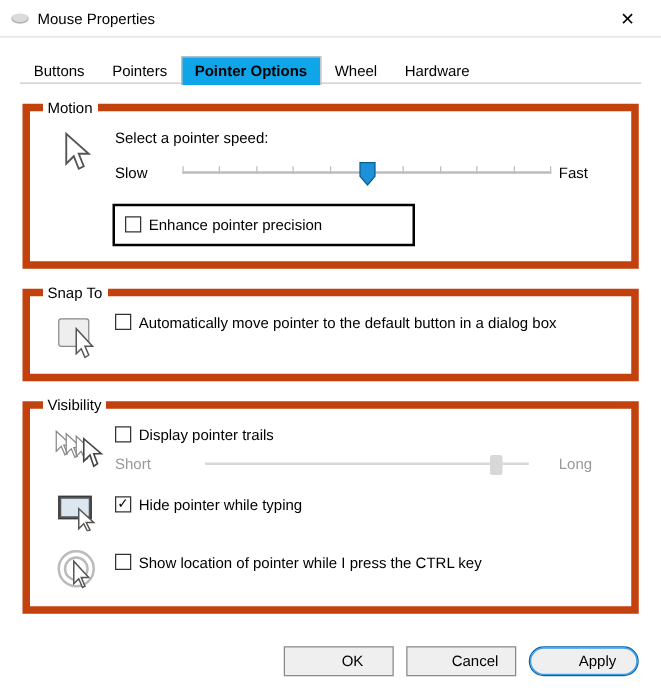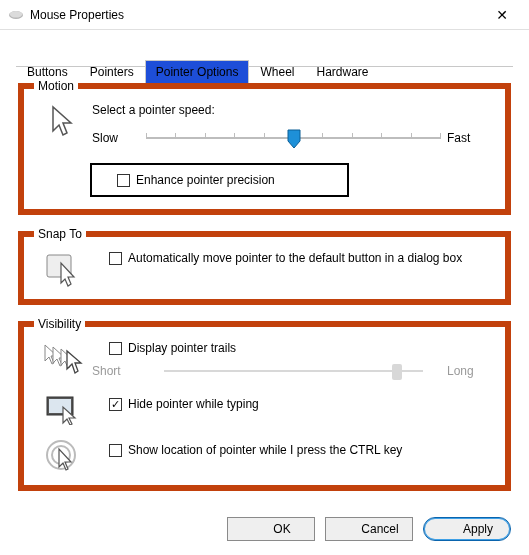--- a/index.html
+++ b/index.html
@@ -42,28 +42,29 @@
     position:absolute;
     left:16px; right:16px; bottom:0;
     height:1px; background:#c8c8c8;
   }
   .tab {
     padding: 4px 10px;
     font-size:12px;
     border:1px solid transparent;
     border-bottom:none;
     position:relative;
-    top:16px;
+    top:1px;
     color:#000;
     background:transparent;
   }
   .tab.active {
     border-color:#c8c8c8;
-    background:#1d4ed8;
+    background:#0ea5e9;
     z-index:2;
+    font-weight:bold;
   }
   .page {
     padding: 12px 18px 8px 18px;
   }
   fieldset.group {
     border:6px solid #c2410c;
     margin: 0 0 12px 0;
     padding: 10px 10px 12px 10px;
     position:relative;
   }
@@ -106,23 +107,22 @@
     transform:translateX(-50%);
   }
   .thumb svg { display:block; }
   .enhance-outline{
     border:2px solid #000;
     padding:8px 72px 8px 8px;
     margin: 14px 0 0 56px;
     display:inline-block;
   }
   .chk {
-    display:flex; align-items:flex-end;
+    display:flex; align-items:flex-start;
     font-size:12px;
-    margin-left:17px;
   }
   .chk .box{
     width:13px; height:13px;
     border:1px solid #333;
     margin-right:6px;
     display:flex; align-items:center; justify-content:center;
     background:#fff;
   }
   .chk .box.checked::after{
     content:"✓";

